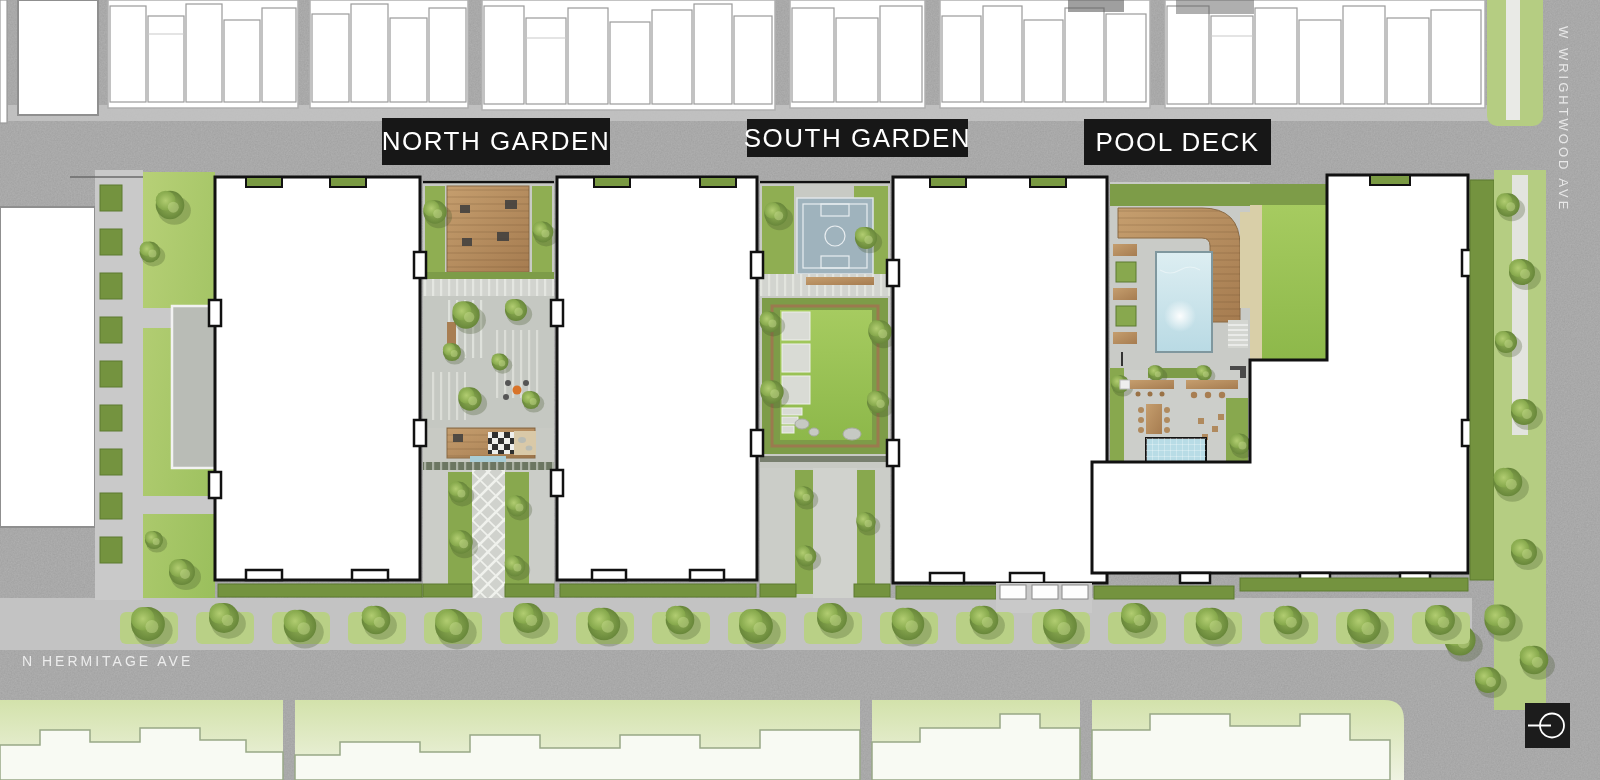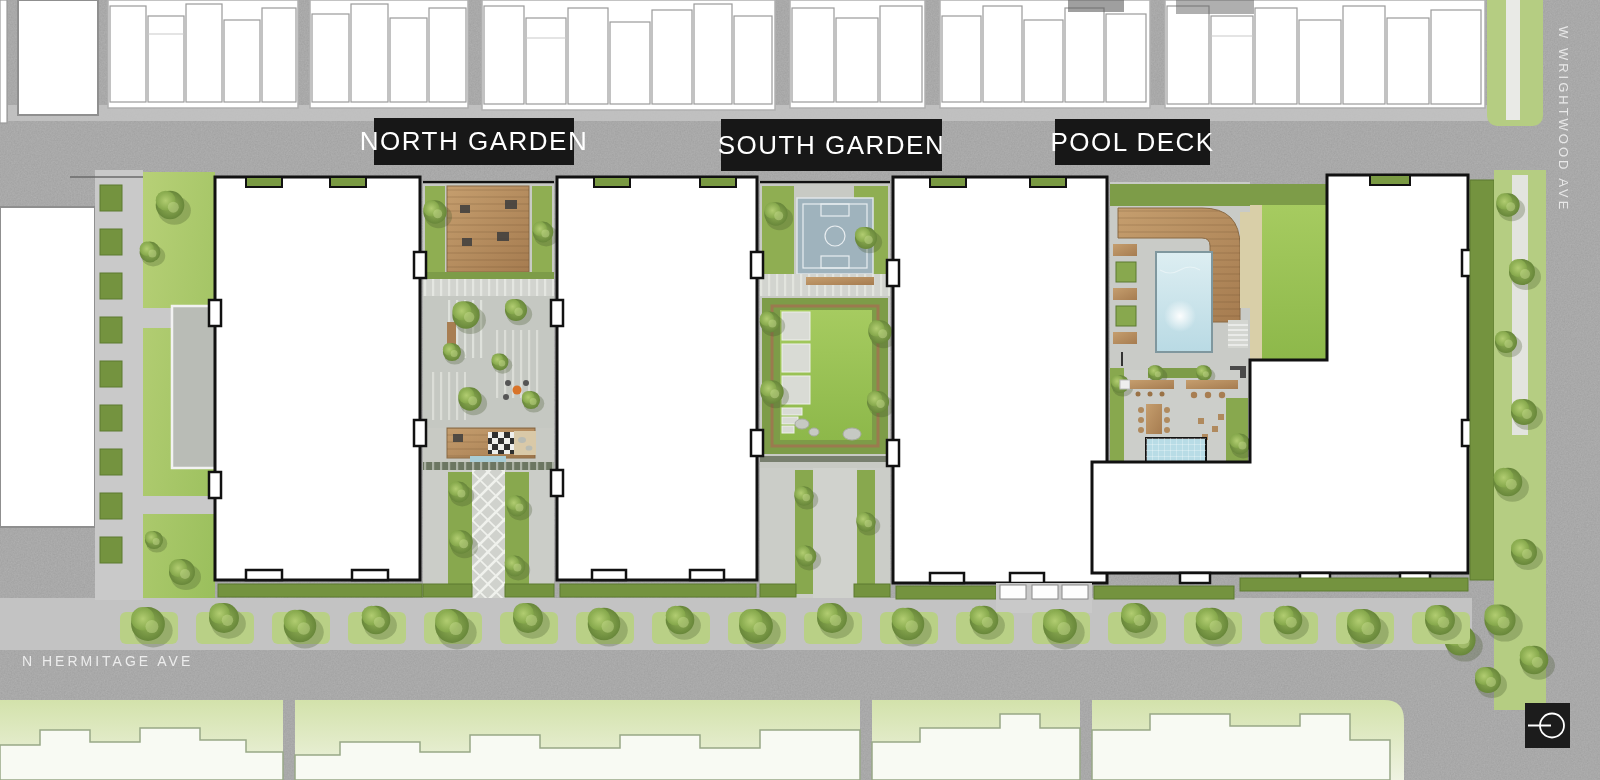--- a/index.html
+++ b/index.html
@@ -496,23 +496,23 @@
   <path d="M1092,700 H1384 Q1404,700 1404,720 V780 H1092 Z" fill="url(#paleG)"></path>
   <g fill="#f8faf3" stroke="#98a887" stroke-width="1.5">
     <path d="M0,745 L40,745 L40,730 L90,730 L90,742 L140,742 L140,728 L200,728 L200,740 L246,740 L246,752 L283,752 L283,780 L0,780 Z"></path>
     <path d="M295,755 L340,755 L340,742 L420,742 L420,752 L470,752 L470,735 L540,735 L540,748 L620,748 L620,735 L700,735 L700,748 L760,748 L760,730 L860,730 L860,780 L295,780 Z"></path>
     <path d="M872,742 L920,742 L920,728 L1000,728 L1000,714 L1040,714 L1040,728 L1080,728 L1080,780 L872,780 Z"></path>
     <path d="M1092,730 L1150,730 L1150,714 L1230,714 L1230,726 L1300,726 L1300,714 L1350,714 L1350,740 L1390,740 L1390,780 L1092,780 Z"></path>
   </g>
 </g>
 </svg>
 
-<div class="area-label" style="left:374px;top:118px;width:200px;height:47px">NORTH GARDEN</div>
-<div class="area-label" style="left:721px;top:119px;width:221px;height:52px">SOUTH GARDEN</div>
-<div class="area-label" style="left:1055px;top:119px;width:155px;height:46px">POOL DECK</div>
+<div class="area-label" style="left:382px;top:118px;width:228px;height:47px">NORTH GARDEN</div>
+<div class="area-label" style="left:747px;top:119px;width:221px;height:38px">SOUTH GARDEN</div>
+<div class="area-label" style="left:1084px;top:119px;width:187px;height:46px">POOL DECK</div>
 
 <div class="street-label-h" style="left:22px;top:653px">N HERMITAGE AVE</div>
 <div class="street-label-v" style="left:1556px;top:26px">W WRIGHTWOOD AVE</div>
 
 <div class="compass">
   <svg width="45" height="45" viewBox="0 0 45 45">
     <line x1="3" y1="22.5" x2="26" y2="22.5" stroke="#ffffff" stroke-width="2"></line>
     <circle cx="27" cy="22.5" r="12" fill="none" stroke="#ffffff" stroke-width="1.8"></circle>
   </svg>
 </div>

